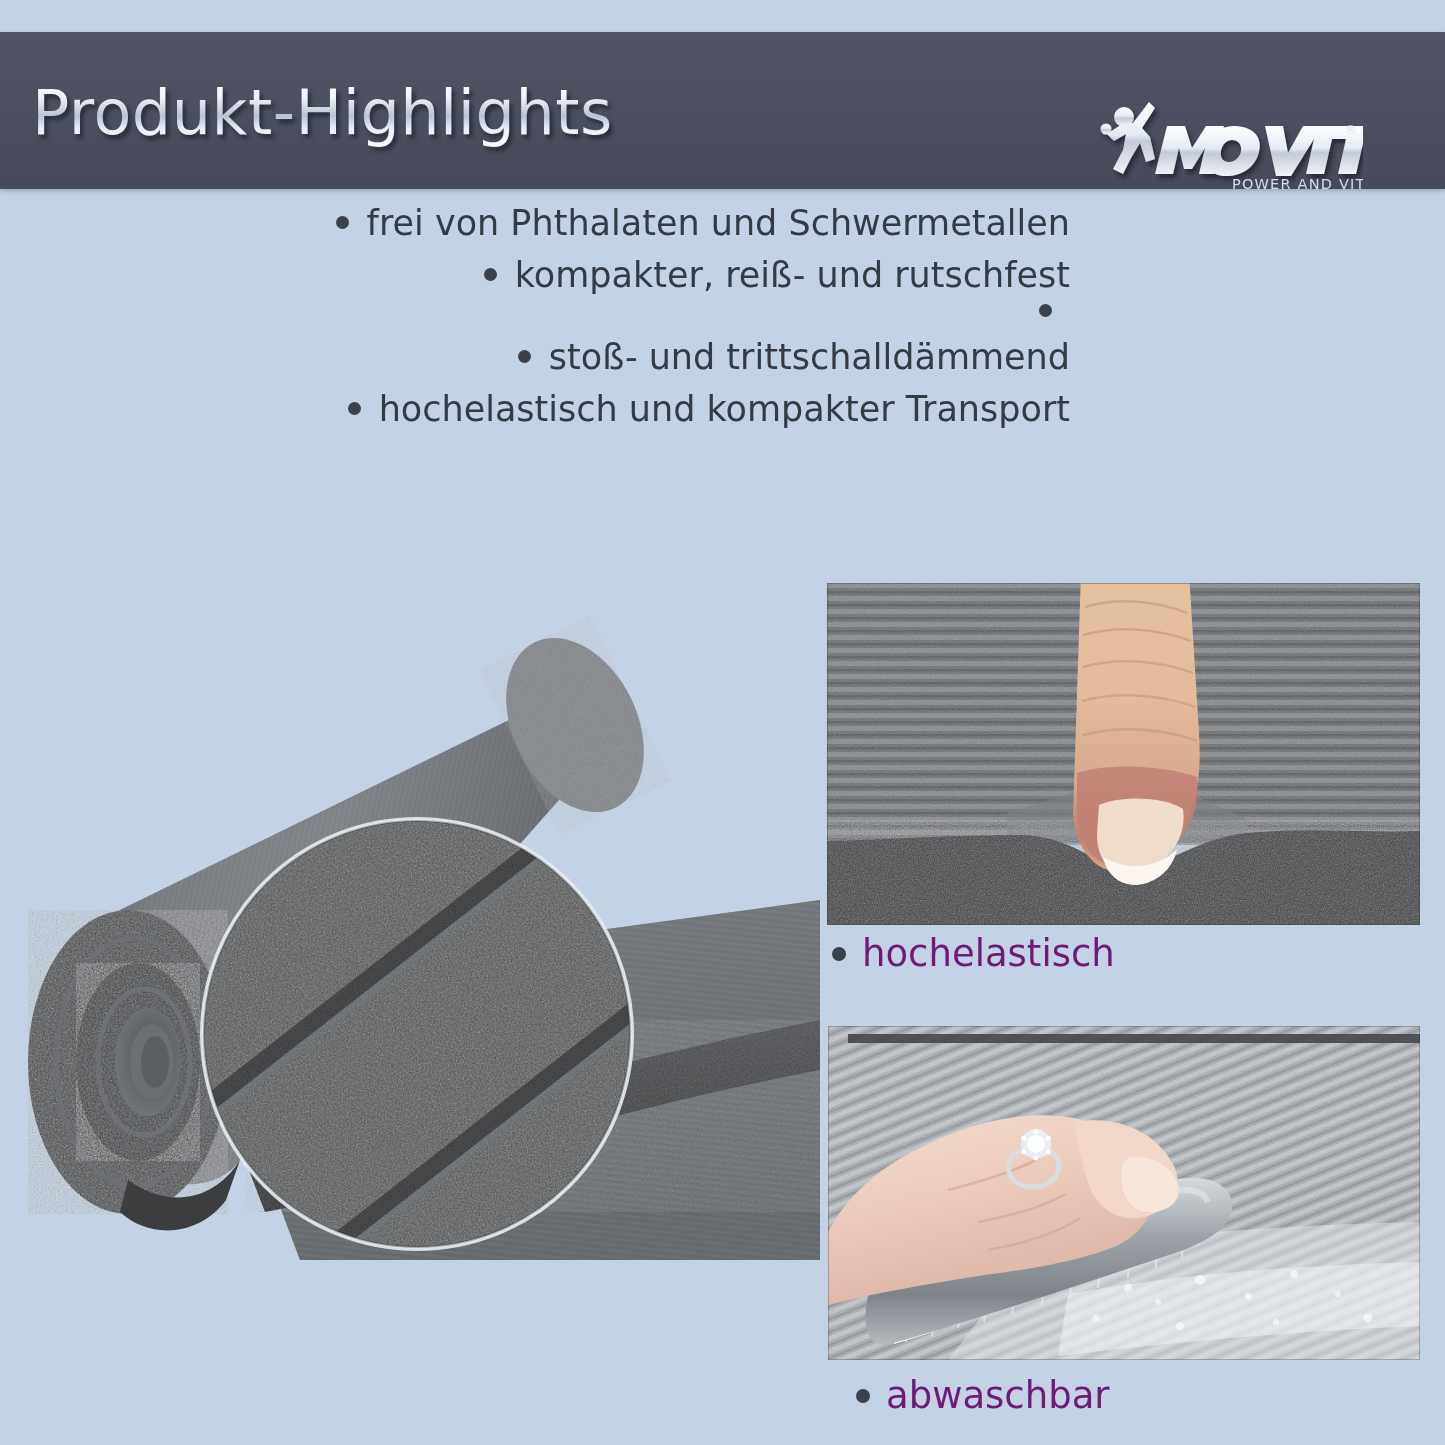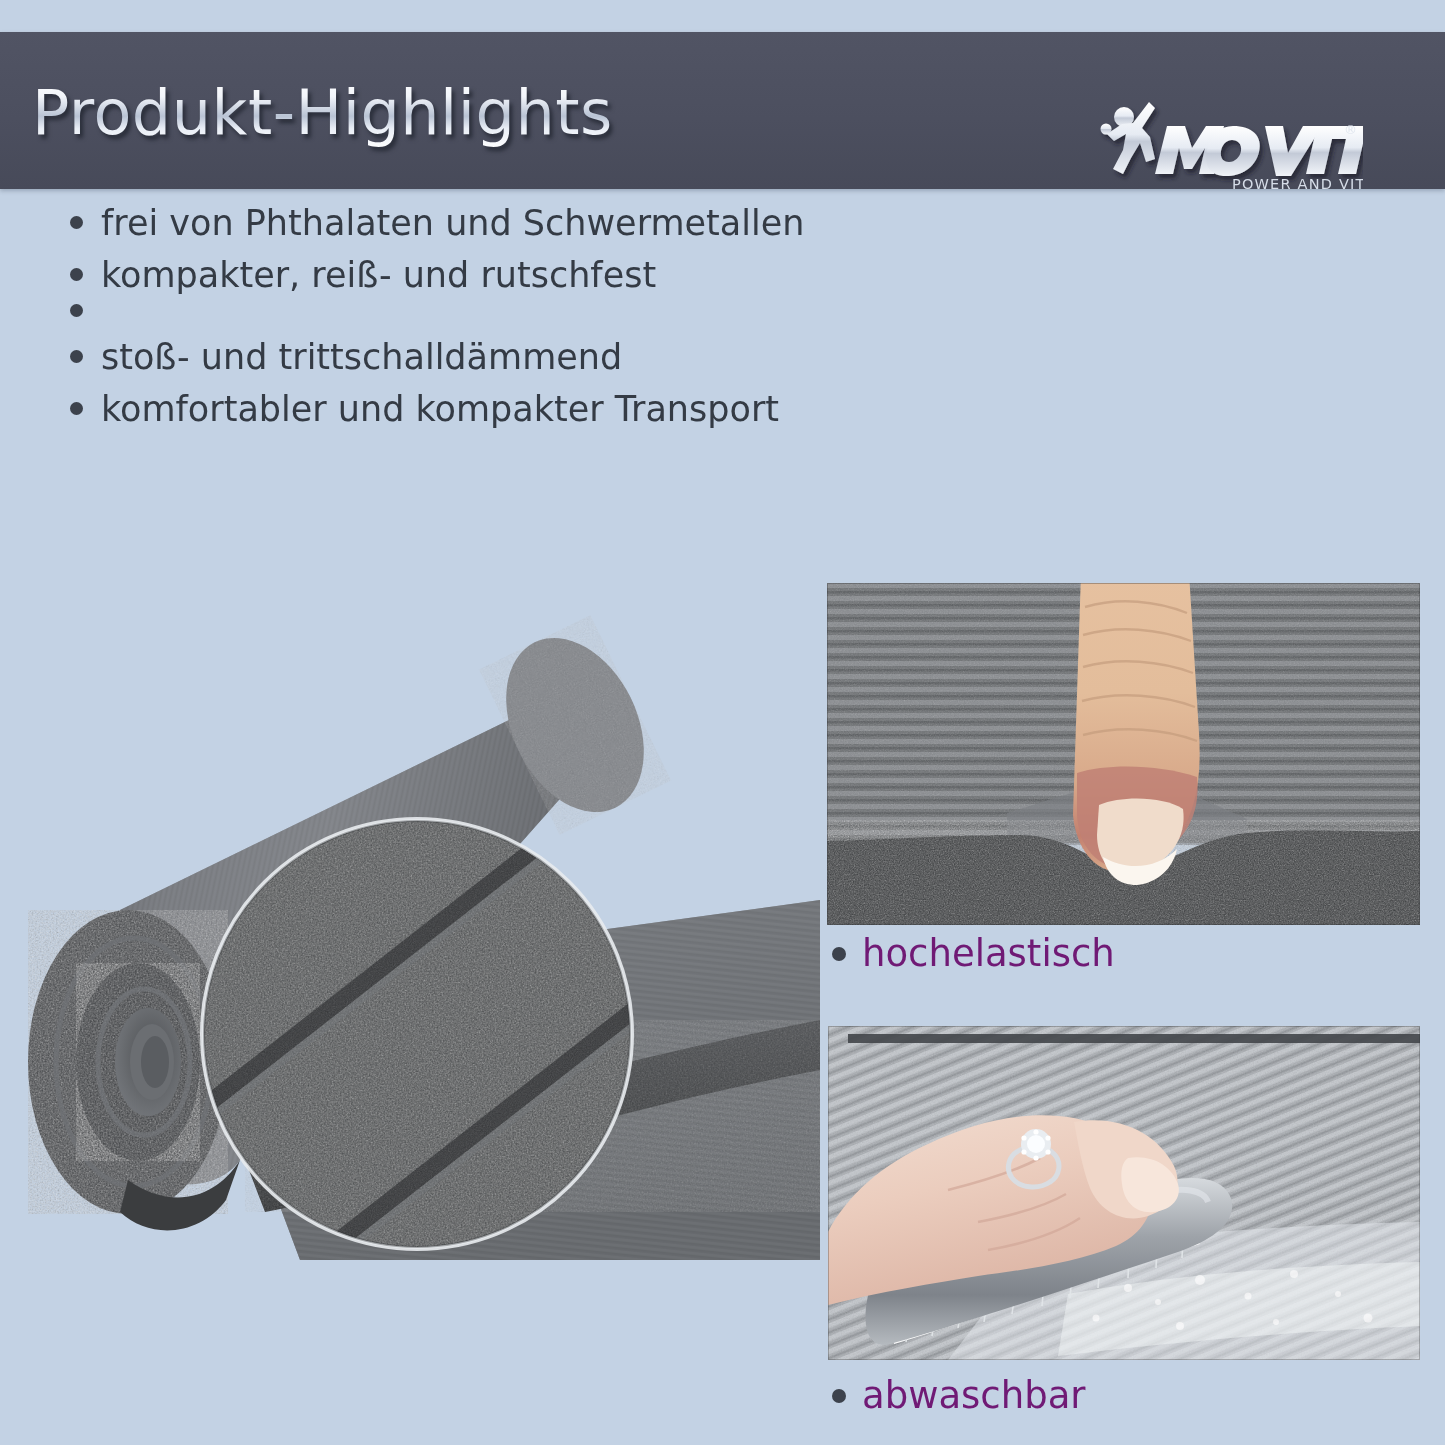--- a/index.html
+++ b/index.html
@@ -35,20 +35,21 @@
   }
   .logo svg{display:block;}
 
   
   .features{
     position:absolute;left:70px;top:206px;width:1000px;
   }
   .feature-row{
     display:flex;align-items:baseline;
     margin-bottom:17px;
+    justify-content:flex-end;
   }
   .bullet{
     width:13px;height:13px;border-radius:50%;
     background:#3c424c;flex:0 0 auto;margin-right:18px;
     position:relative;top:-6px;
   }
   .feature-text{
     font-family:"DejaVu Sans", sans-serif;
     font-size:35px;color:#343b45;line-height:1.0;white-space:nowrap;
   }
@@ -73,21 +74,21 @@
   
   .caption{
     position:absolute;display:flex;align-items:center;
   }
   .caption .bullet{top:0;margin-right:16px;width:14px;height:14px;}
   .caption-text{
     font-family:"DejaVu Sans", sans-serif;
     font-size:37px;color:#701a75;white-space:nowrap;line-height:1;
   }
   .caption-top{left:832px;top:935px;}
-  .caption-bottom{left:832px;top:1377px;}
+  .caption-bottom{left:856px;top:1377px;}
 </style>
 </head>
 <body>
 
 <div id="page">
 
   <div class="header-band">
     <div class="header-title">Produkt-Highlights</div>
 
     <div class="logo">
@@ -145,21 +146,21 @@
     </div>
 
     <div class="feature-row">
       <span class="bullet"></span>
       <span class="feature-text">stoß- und trittschalldämmend</span>
     </div>
 
 
     <div class="feature-row">
       <span class="bullet"></span>
-      <span class="feature-text">komfortabler und kompakter Transport</span>
+      <span class="feature-text">hochelastisch und kompakter Transport</span>
     </div>
 
   </div>
 
   <div class="main-photo">
     <svg width="820" height="660" viewBox="0 0 820 660" xmlns="http://www.w3.org/2000/svg">
       <defs>
 
         <pattern id="ribs" width="6" height="6" patternUnits="userSpaceOnUse" patternTransform="rotate(6)">
           <rect width="6" height="6" fill="#6e7175"></rect>

